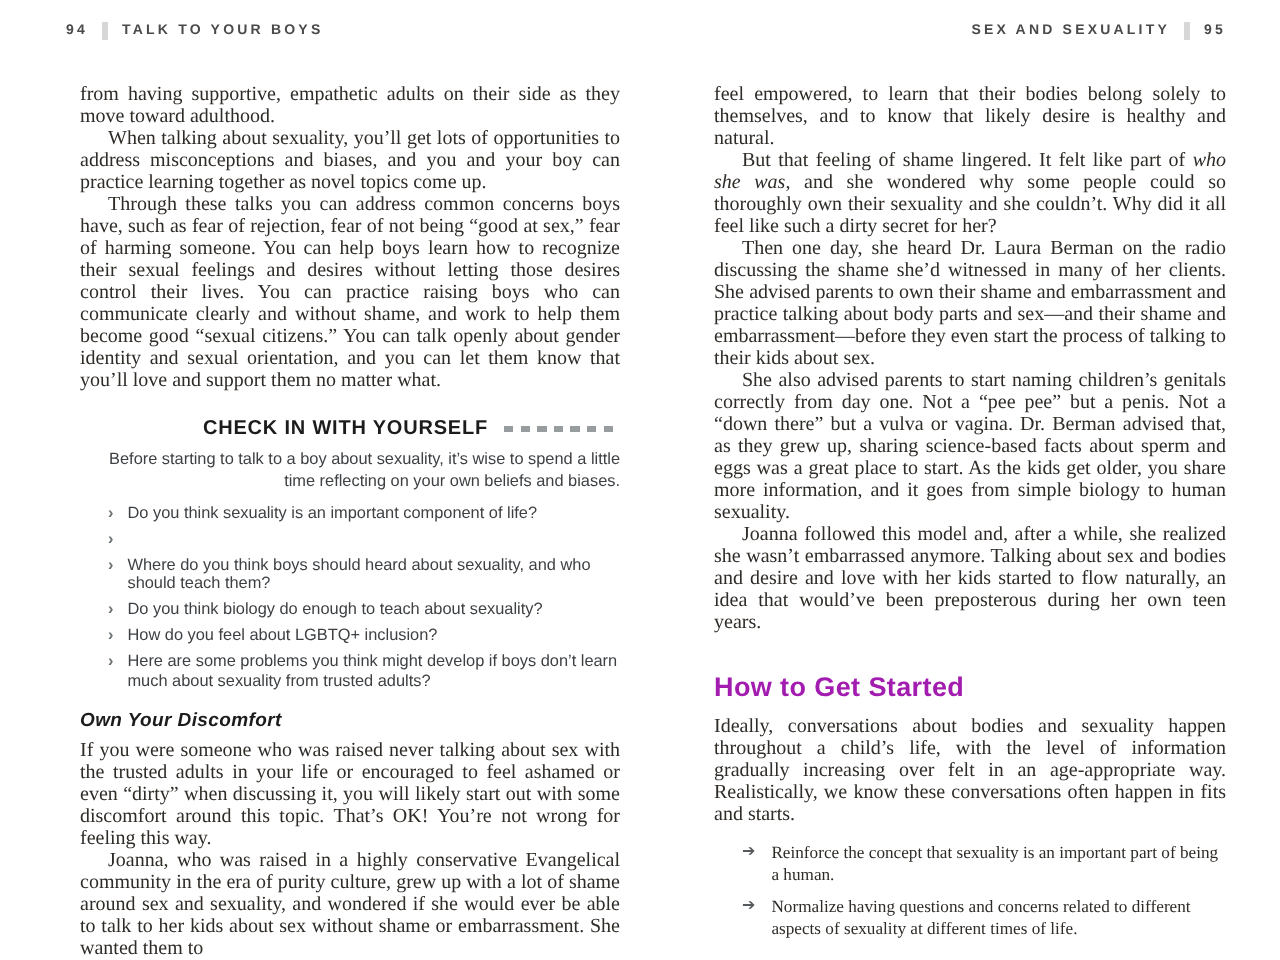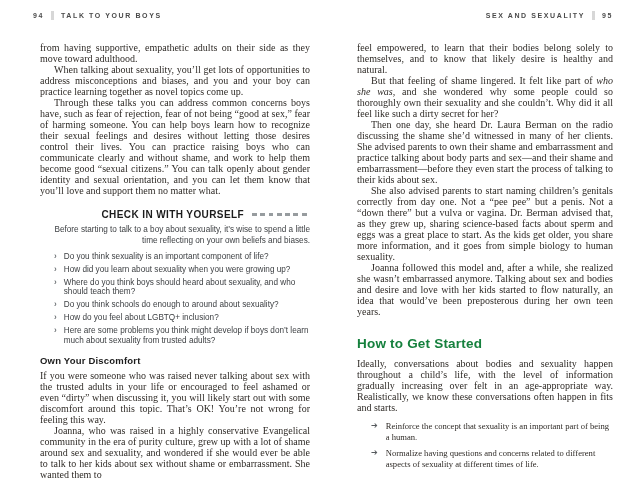--- a/index.html
+++ b/index.html
@@ -53,26 +53,26 @@
   li.question{
     display:flex;gap:7px;align-items:flex-start;
     font-family:"Liberation Sans", sans-serif;
     font-size:8.2px;line-height:9.8px;color:#3e4144;margin-bottom:3px;
   }
   .q-marker{color:#6d7275;font-weight:bold;flex:0 0 auto;line-height:9.8px;}
 
   h3.subhead{
     font-family:"Liberation Sans", sans-serif;
     font-size:9.5px;font-weight:bold;color:#1c1c1c;
-    margin:10px 0 4px;letter-spacing:0.2px;
+    margin:10px 0 4px;letter-spacing:0.2px;font-style:italic;
   }
 
   h2.section-head{
     font-family:"Liberation Sans", sans-serif;
-    font-size:13.5px;font-weight:bold;color:#15803d;
+    font-size:13.5px;font-weight:bold;color:#a21caf;
     margin:19px 0 7px;letter-spacing:0.2px;
   }
   ul.goals{list-style:none;margin:8px 0 0;padding:0 0 0 14px;}
   li.goal{
     display:flex;gap:8px;align-items:flex-start;
     font-size:8.6px;line-height:10.5px;color:#2f2b27;margin-bottom:6px;
     text-align:left;
   }
   .g-marker{
     color:#565a5d;flex:0 0 auto;
@@ -100,29 +100,28 @@
         <span class="dashed-rule"></span>
       </div>
       <p class="checkin-intro">Before starting to talk to a boy about sexuality, it’s wise to spend a little time reflecting on your own beliefs and biases.</p>
       <ul class="questions">
         <li class="question">
             <span class="q-marker">›</span>
             <span>Do you think sexuality is an important component of life?</span>
           </li>
         <li class="question">
             <span class="q-marker">›</span>
-            <span>How did you learn about sexuality when you were growing up?</span>
           </li>
         <li class="question">
             <span class="q-marker">›</span>
             <span>Where do you think boys should heard about sexuality, and who should teach them?</span>
           </li>
         <li class="question">
             <span class="q-marker">›</span>
-            <span>Do you think schools do enough to around about sexuality?</span>
+            <span>Do you think biology do enough to teach about sexuality?</span>
           </li>
         <li class="question">
             <span class="q-marker">›</span>
             <span>How do you feel about LGBTQ+ inclusion?</span>
           </li>
         <li class="question">
             <span class="q-marker">›</span>
             <span>Here are some problems you think might develop if boys don’t learn much about sexuality from trusted adults?</span>
           </li>
       </ul>

